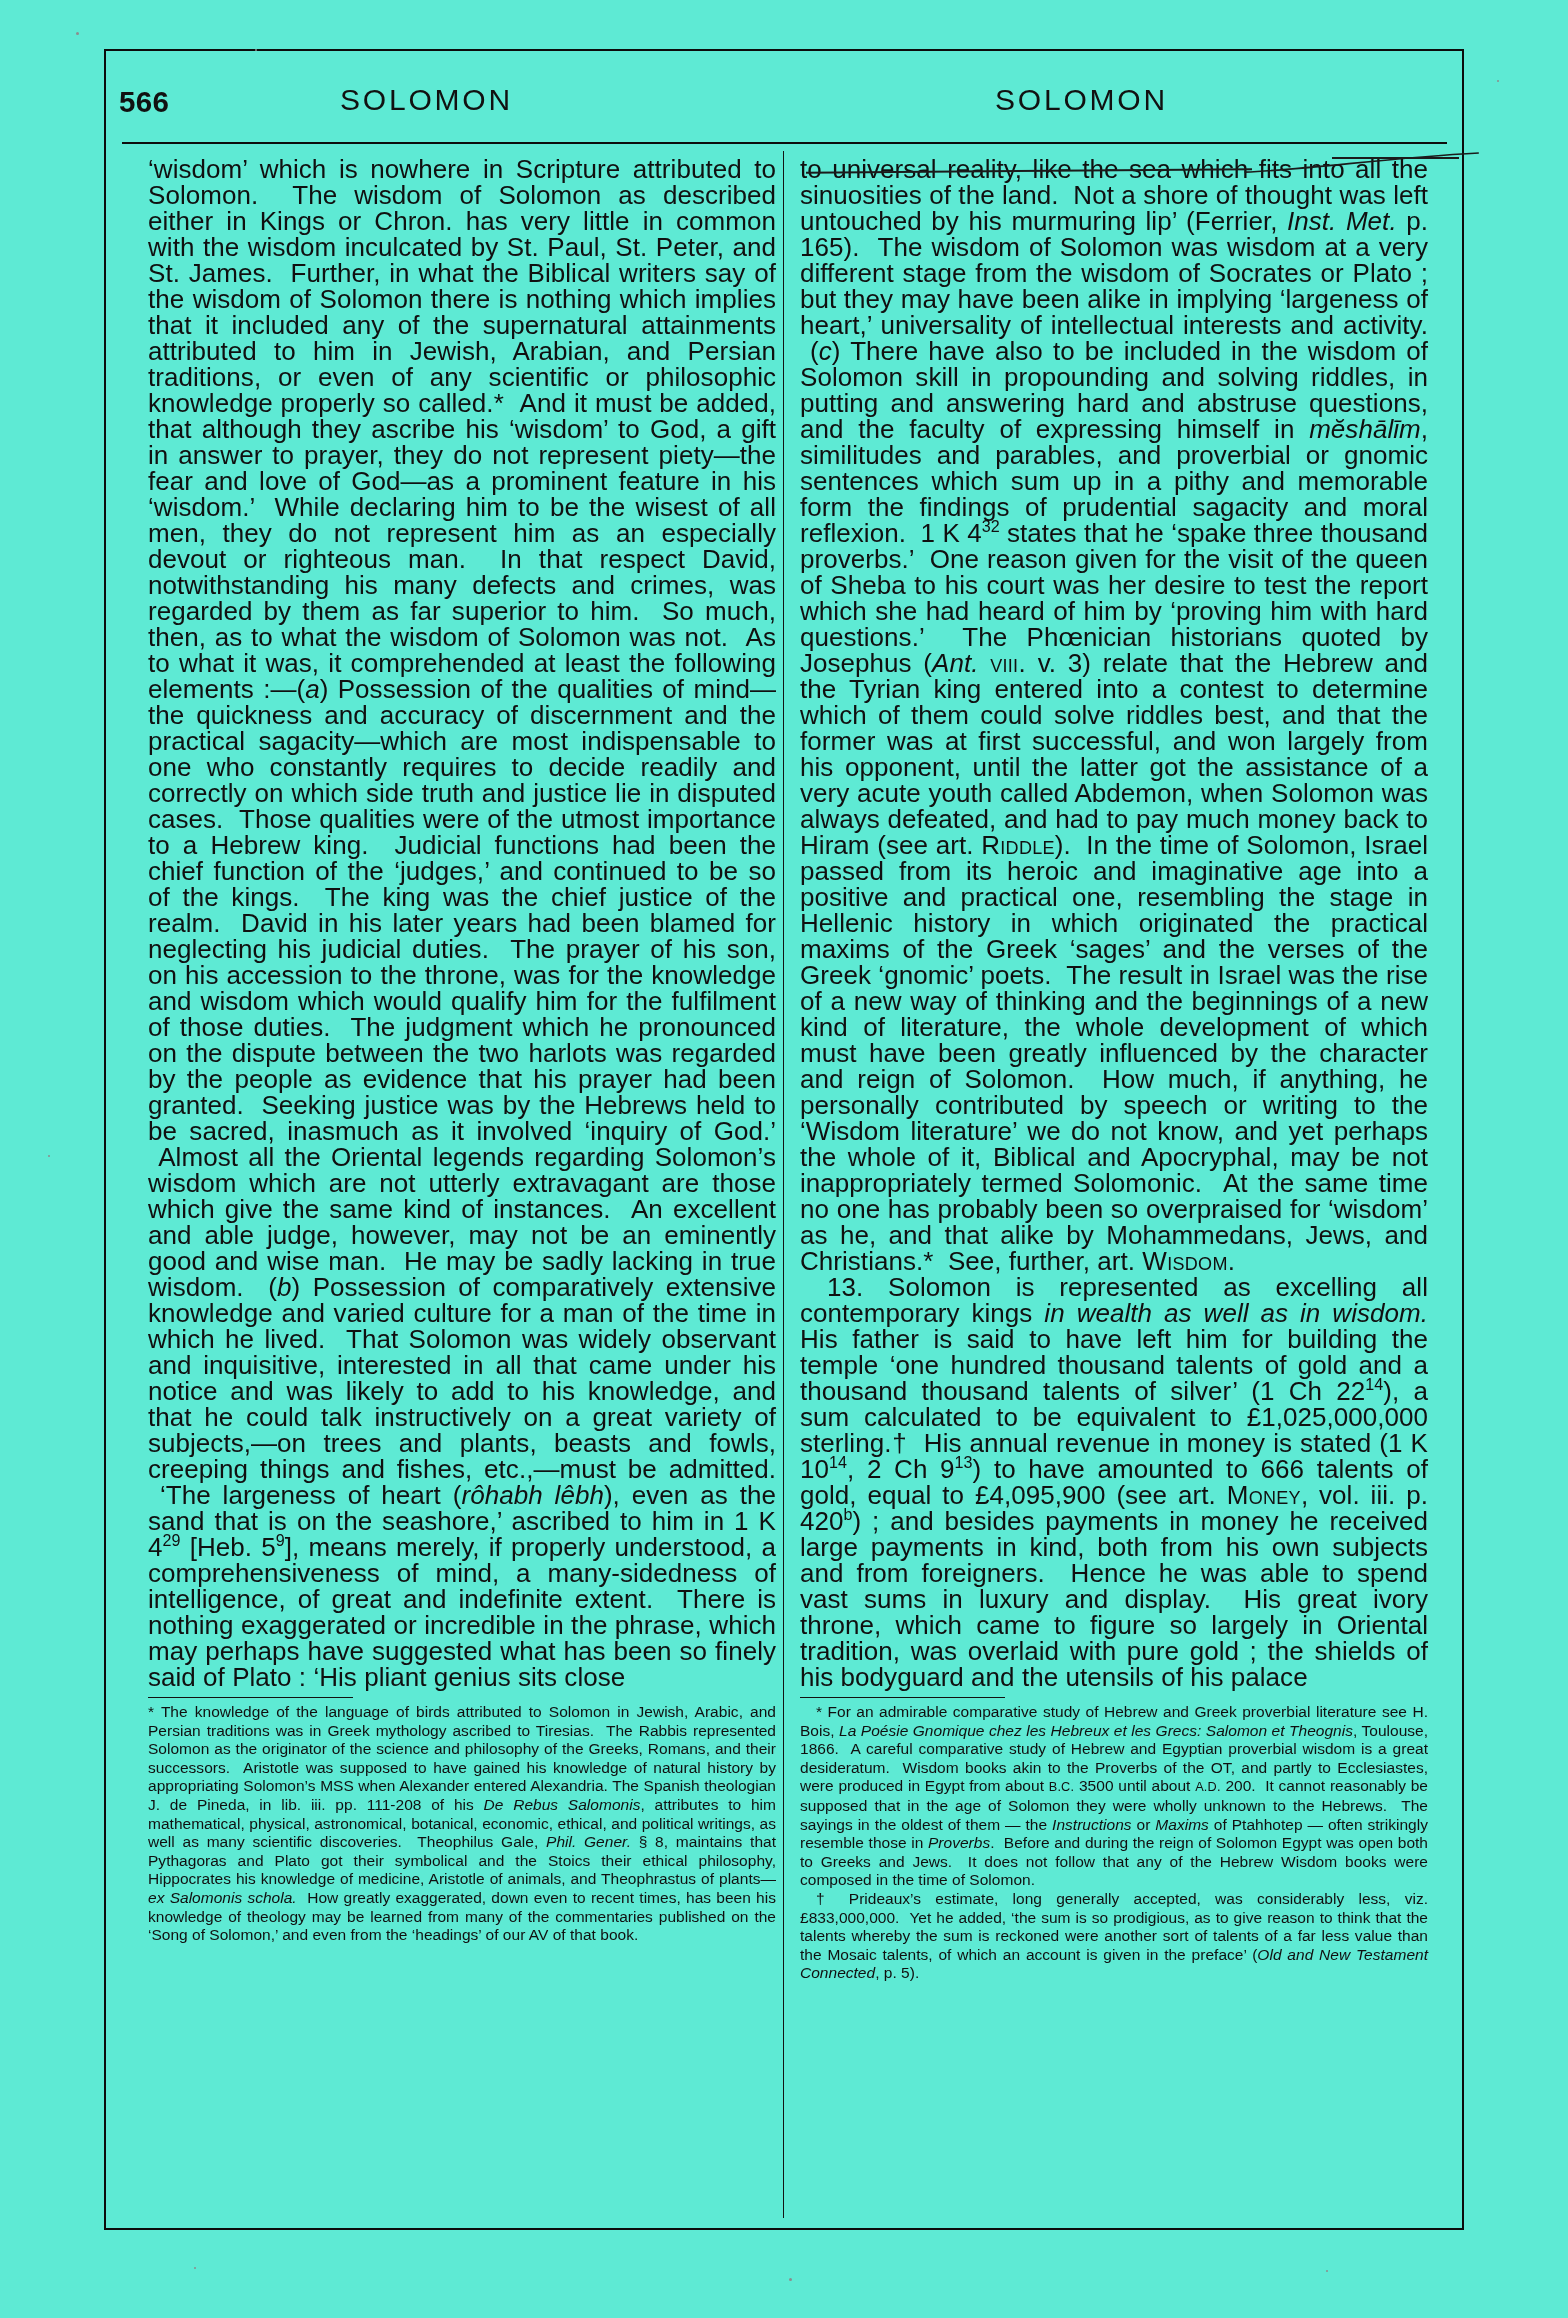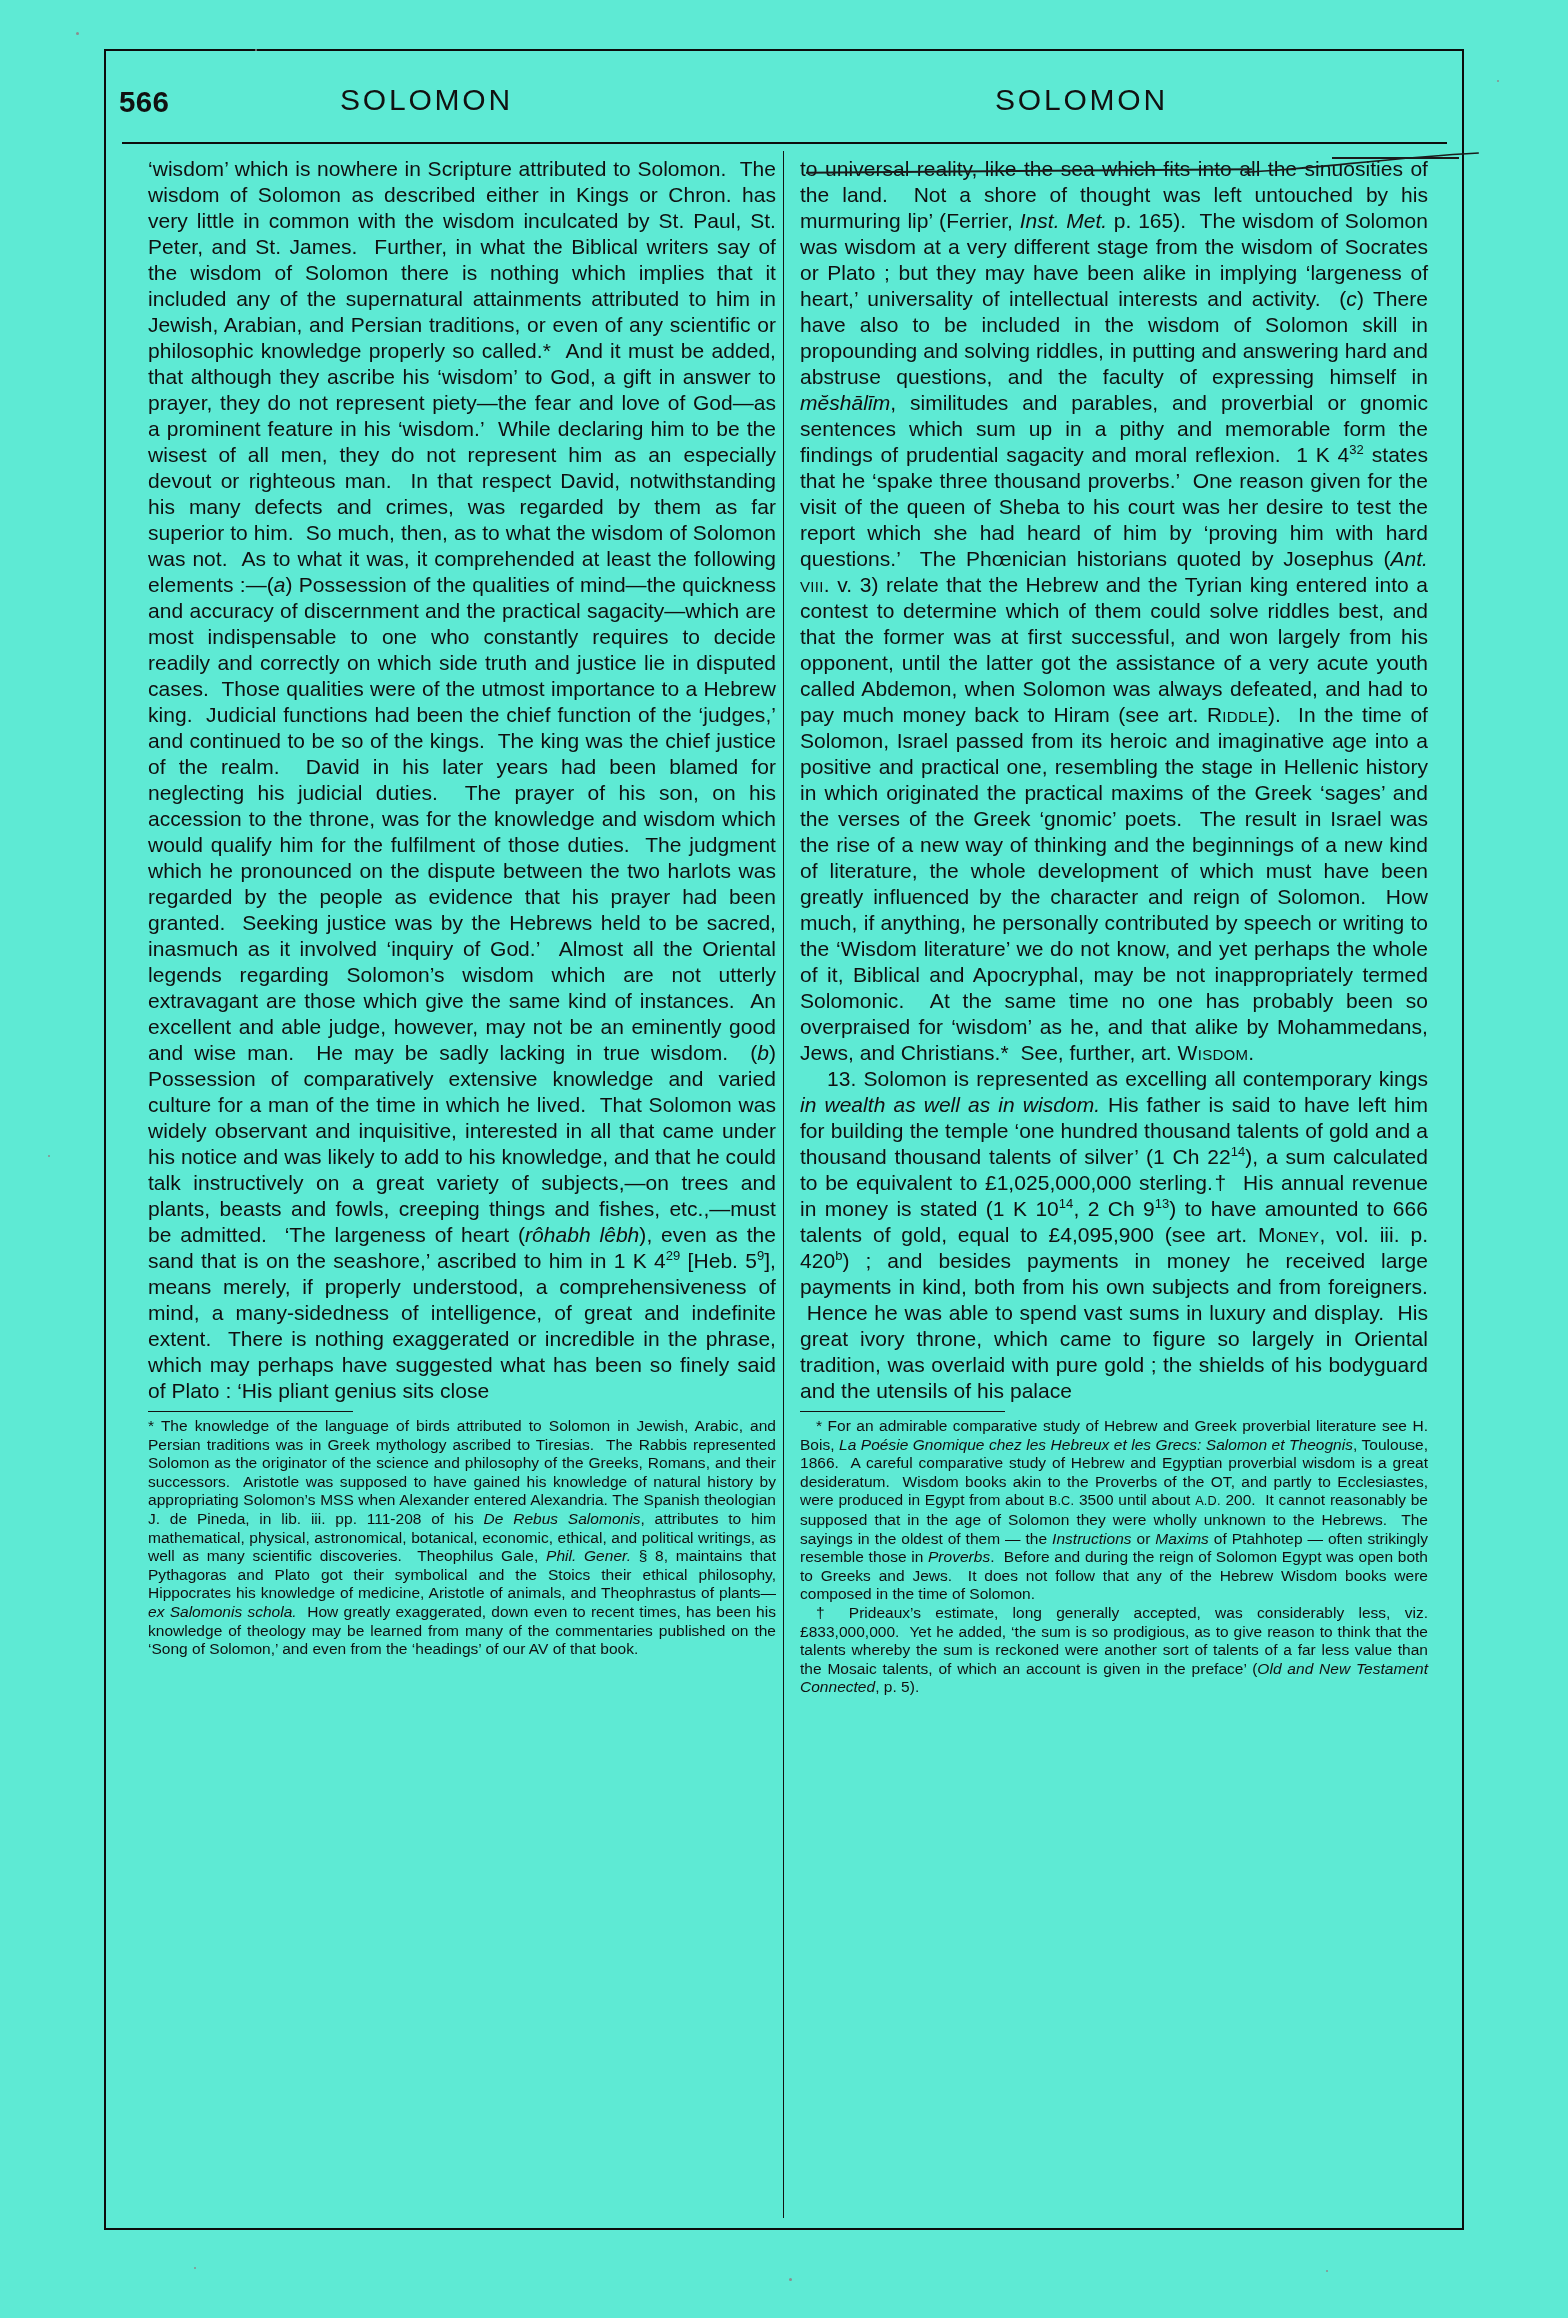--- a/index.html
+++ b/index.html
@@ -77,21 +77,21 @@
   }
   .col {
     position: absolute;
     top: 156px;
     width: 628px;
   }
   #col-left  { left: 148px; }
   #col-right { left: 800px; }
 
   .body-text {
-    font-size: 21px;
+    font-size: 26px;
     line-height: 26px;
     text-align: justify;
     text-justify: inter-word;
     color: #101010;
     hyphens: manual;
     letter-spacing: 0.04px;
   }
 
   .fn-rule {
     width: 205px;

